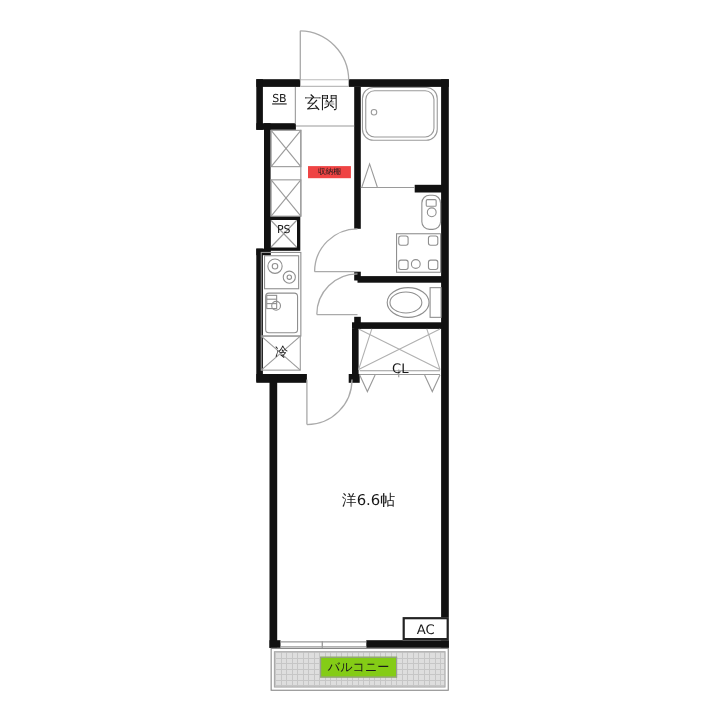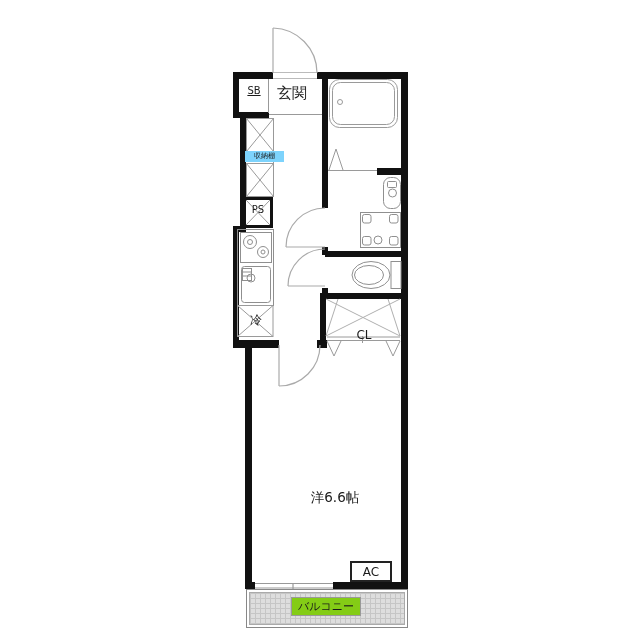--- a/index.html
+++ b/index.html
@@ -4,28 +4,28 @@
 <style>
   html,body{margin:0;padding:0;background:#fff;}
   #canvas{position:relative;width:640px;height:640px;background:#ffffff;overflow:hidden;
           font-family:"DejaVu Sans","Liberation Sans",sans-serif;color:#1a1a1a;}
   .wall{position:absolute;background:#111111;}
   .lbl{position:absolute;display:flex;align-items:center;justify-content:center;
        white-space:nowrap;color:#1a1a1a;line-height:1;}
   svg.linework{position:absolute;left:0;top:0;}
   .box{position:absolute;background:#ffffff;}
   .ps-box{border:3px solid #111111;}
-  .ac-box{border:2px solid #222222;}
+  .ac-box{border:2px solid #222222;margin-left:16px;}
   .balcony-outer{border:1px solid #888888;background:#ffffff;}
   .balcony-hatch{position:absolute;left:2px;top:2px;right:2px;bottom:2px;
       border:1px solid #aaaaaa;background-color:#dedede;
       background-image:repeating-linear-gradient(0deg,#c6c6c6 0 1px,transparent 1px 5px),
                        repeating-linear-gradient(90deg,#c6c6c6 0 1px,transparent 1px 5px);}
   .balcony-label{border:1px solid #999999;background:#84cc16;}
-  .shelf-label{background:#7dd3fc;}
+  .shelf-label{background:#ef4444;margin-left:35px;}
 </style>
 </head>
 <body>
 
 <div id="canvas">
 
   <div class="wall" style="left:233px;top:72px;width:40px;height:7px;"></div>
   <div class="wall" style="left:317px;top:72px;width:91px;height:7px;"></div>
   <div class="wall" style="left:401px;top:72px;width:7px;height:518px;"></div>
   <div class="wall" style="left:233px;top:72px;width:6px;height:46px;"></div>
@@ -191,15 +191,15 @@
   <div class="lbl" style="left:272px;top:85px;width:40px;height:16px;font-size:15px;">玄関</div>
 
   <div class="lbl shelf-label" style="left:245px;top:151px;width:39px;height:11px;font-size:7px;">収納棚</div>
 
   <div class="lbl" style="left:243px;top:203px;width:30px;height:14px;font-size:10px;">PS</div>
 
   <div class="lbl" style="left:242px;top:312px;width:28px;height:16px;font-size:12px;">冷</div>
 
   <div class="lbl" style="left:350px;top:328px;width:28px;height:14px;font-size:12px;">CL</div>
 
-  <div class="lbl" style="left:290px;top:490px;width:90px;height:16px;font-size:13.5px;">洋6.6帖</div>
+  <div class="lbl" style="left:290px;top:448px;width:90px;height:16px;font-size:13.5px;">洋6.6帖</div>
 
 </div>
 
 </body></html>

